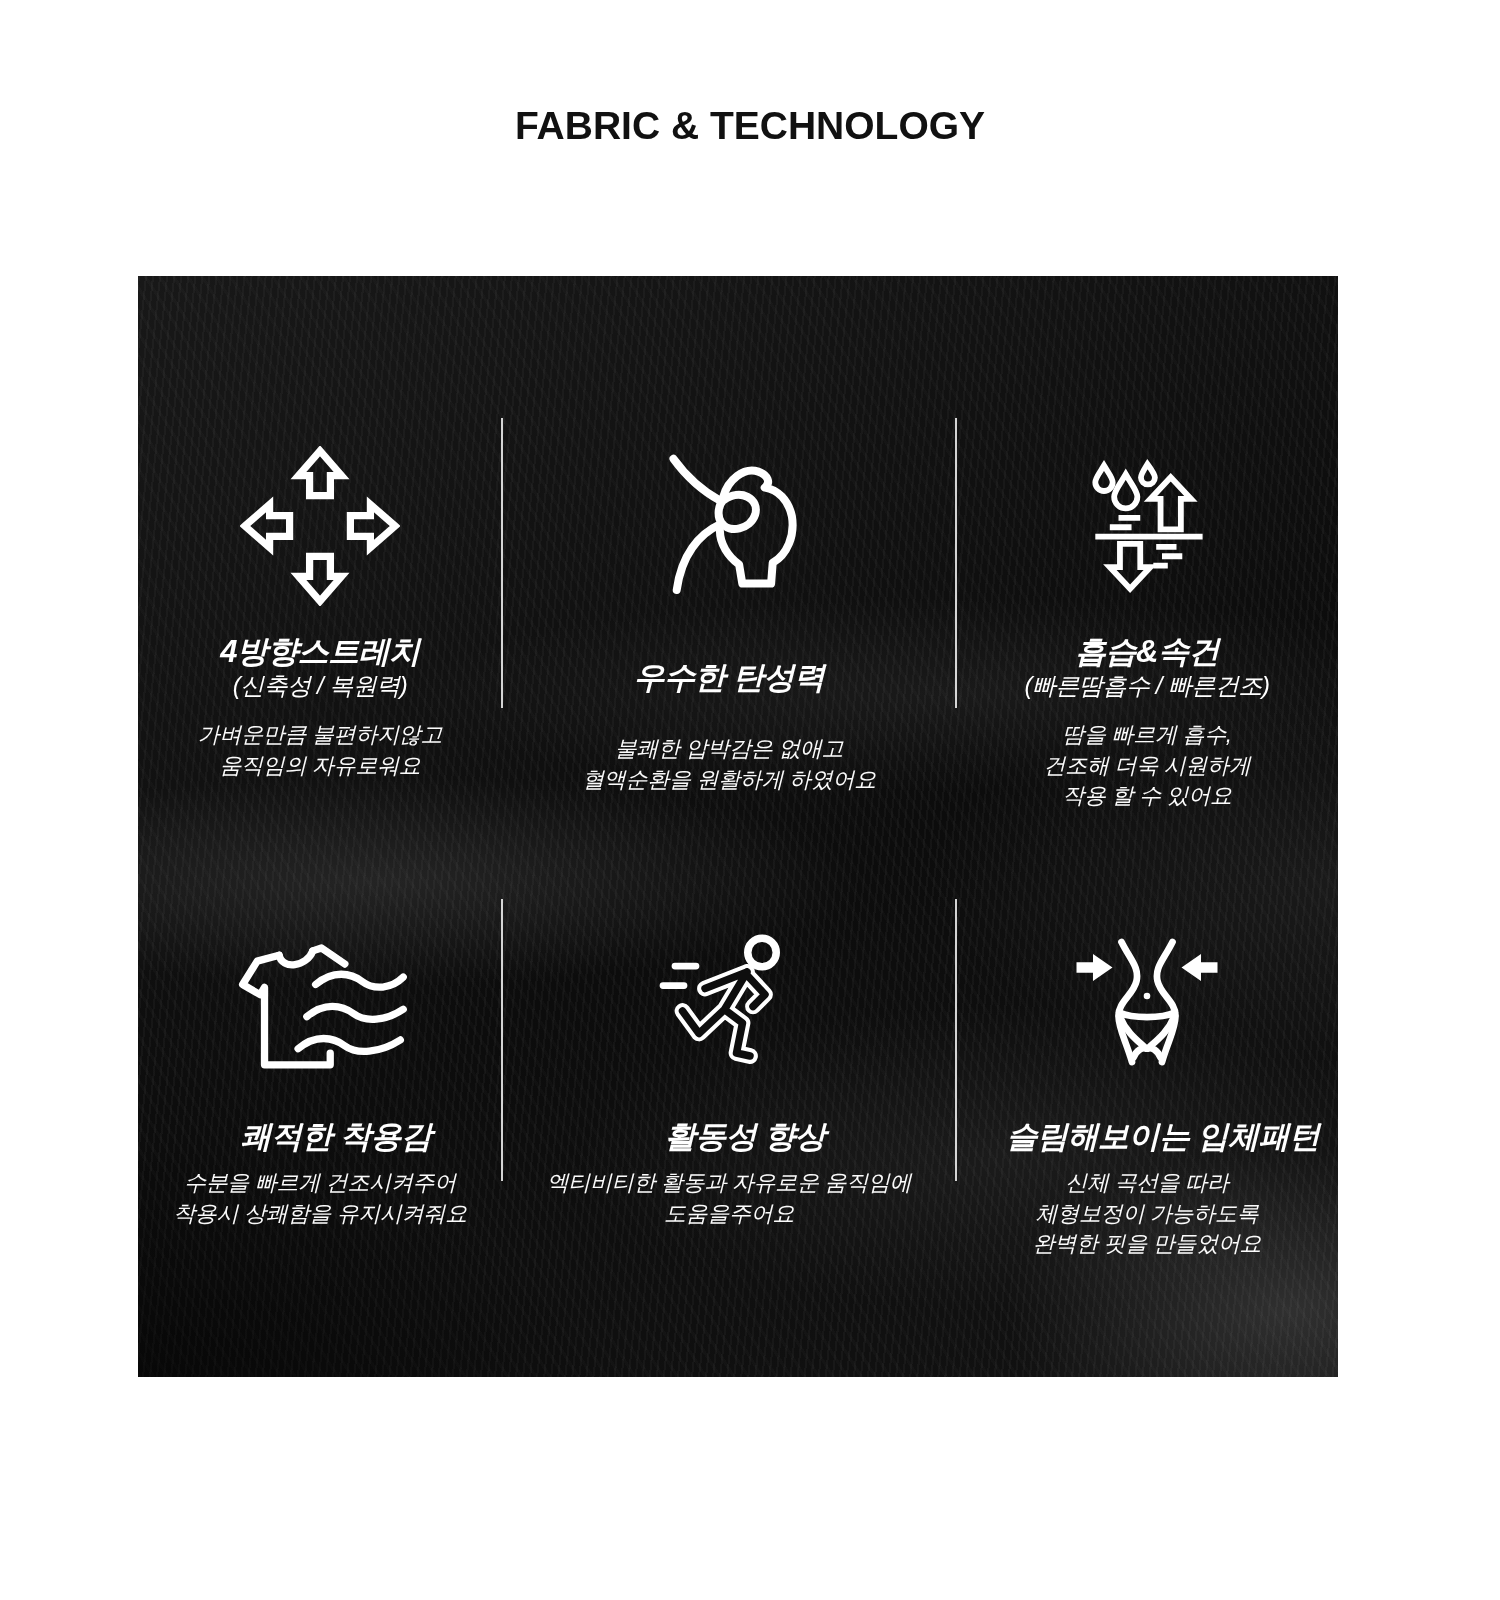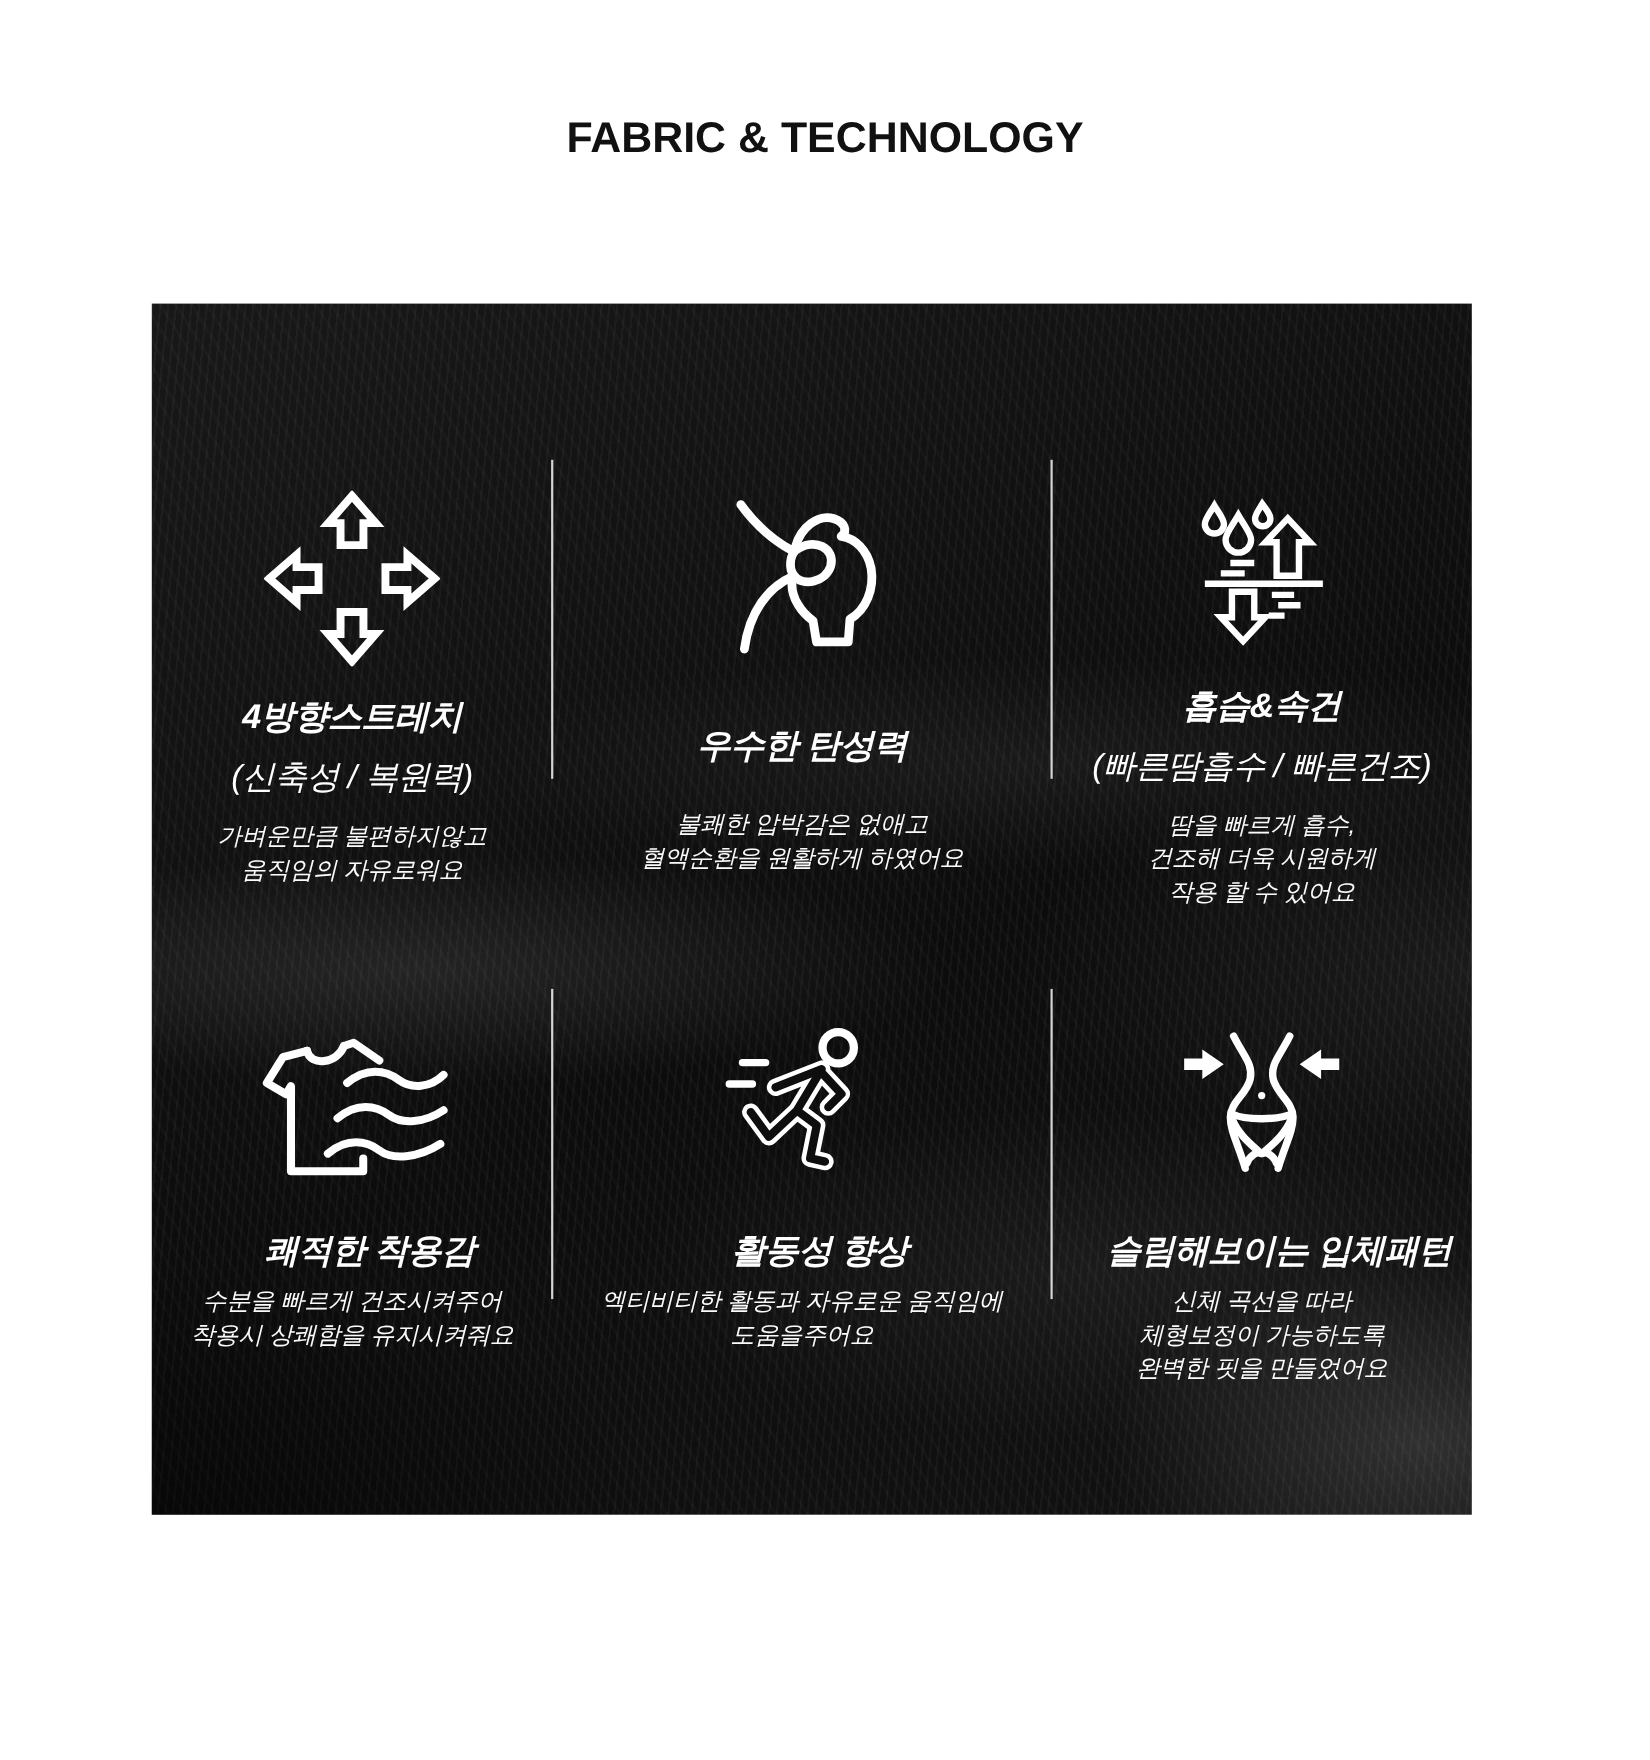--- a/index.html
+++ b/index.html
@@ -34,21 +34,21 @@
     grid-template-rows:550px 551px;
   }
   .cell{display:flex;flex-direction:column;align-items:center;text-align:center;}
   .icon-wrap{display:flex;align-items:center;justify-content:center;}
   .row1 .icon-wrap{margin-top:169px;height:162px;}
   .row2 .icon-wrap{margin-top:102px;height:148px;}
   .f-title{font-size:31px;font-weight:700;letter-spacing:-0.5px;line-height:1.2;}
   .row1 .f-title{margin-top:26px;}
   .row2 .f-title{margin-top:42px;margin-left:32px;}
   .row1.no-subtitle .f-title{margin-top:52px;}
-  .f-subtitle{font-size:30px;font-weight:400;margin-top:16px;letter-spacing:-0.5px;}
+  .f-subtitle{font-size:24px;font-weight:400;letter-spacing:-0.5px;}
   .f-desc{
     font-size:22px;line-height:1.38;margin-top:18px;
     white-space:pre-line;color:#fbfbfb;letter-spacing:-0.3px;
   }
   .row1.no-subtitle .f-desc{margin-top:38px;}
   .row2 .f-desc{margin-top:13px;}
   .divider{position:absolute;width:2px;background:rgba(255,255,255,0.82);}
   .d1{left:363px;top:142px;height:290px;}
   .d2{left:817px;top:142px;height:290px;}
   .d3{left:363px;top:623px;height:282px;}

